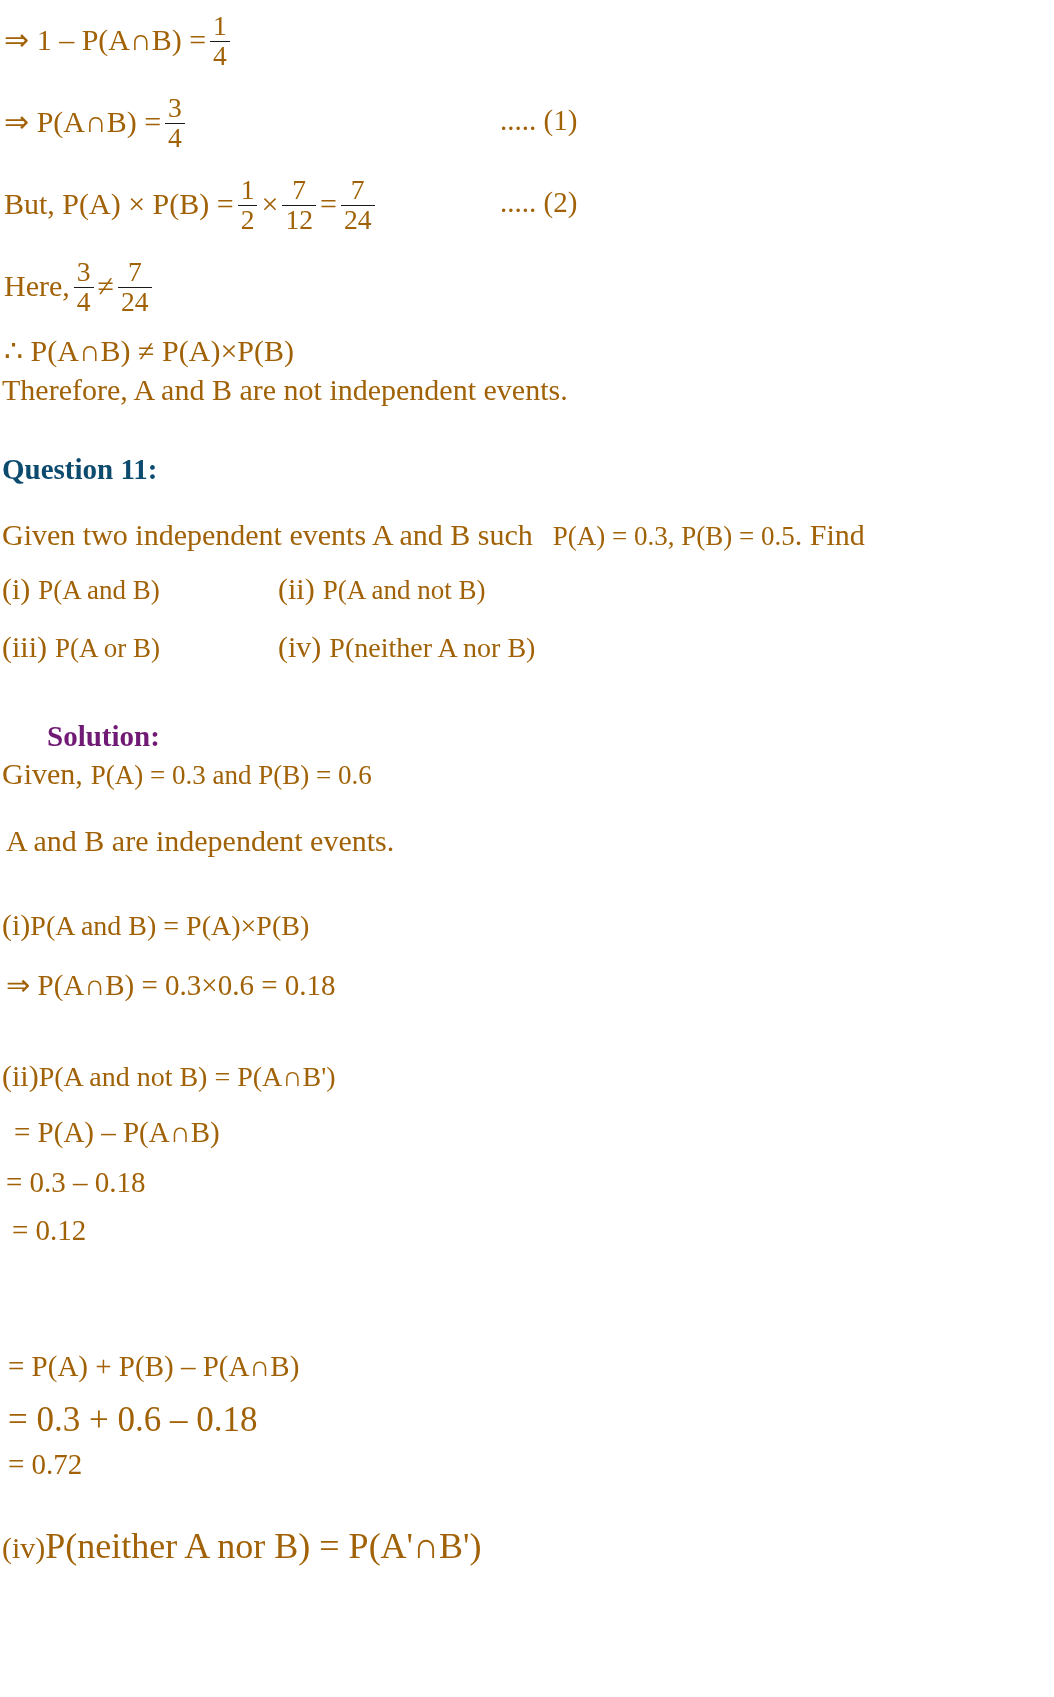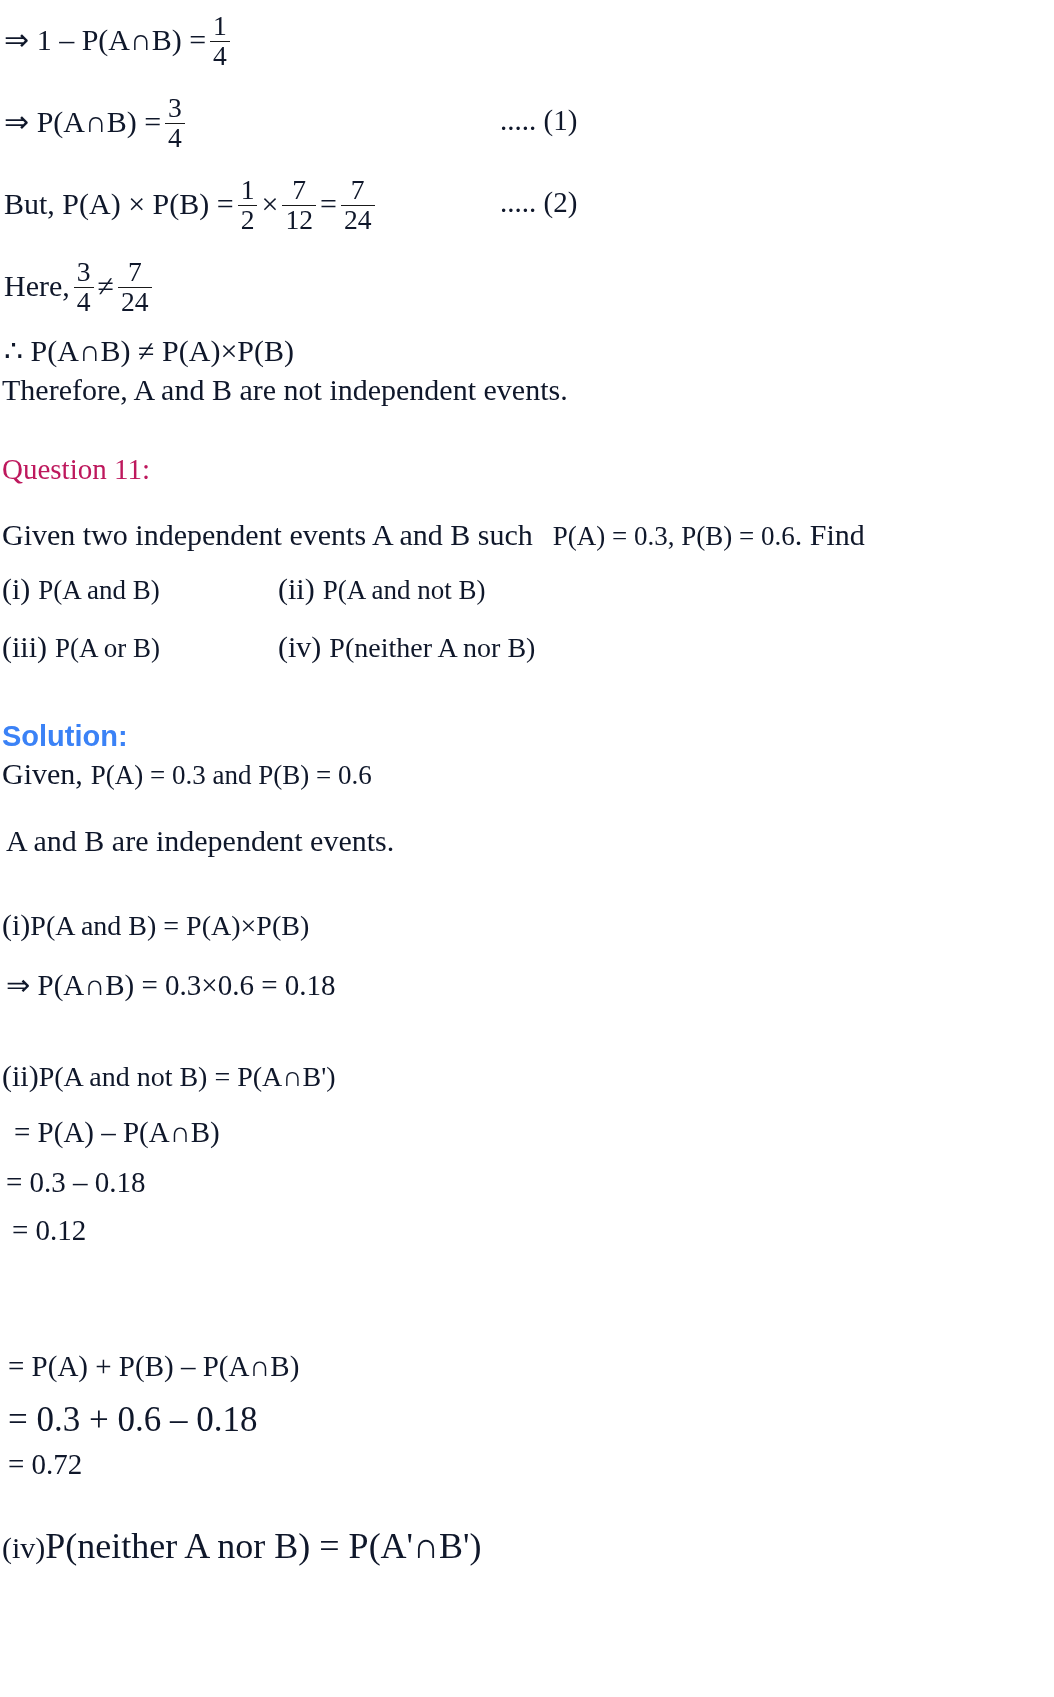--- a/index.html
+++ b/index.html
@@ -18,21 +18,21 @@
   .page {
     position: relative;
     width: 1054px;
     height: 1697px;
     padding: 0;
   }
   .line {
     position: absolute;
     white-space: nowrap;
     font-family: "Liberation Serif", serif;
-    color: #0f172a;
+    color: #a16207;
   }
   .mathtext {
     font-family: "Liberation Serif", serif;
     font-style: normal;
   }
   
   .frac {
     display: inline-block;
     vertical-align: middle;
     text-align: center;
@@ -46,28 +46,29 @@
     padding: 0 3px;
     border-bottom: 1.6px solid #1a1a1a;
     font-size: 0.92em;
   }
   .frac .den {
     display: block;
     padding: 0 3px;
     font-size: 0.92em;
   }
   .heading-q {
-    color: #be185d;
-    font-weight: normal;
+    color: #0c4a6e;
+    font-weight: bold;
     font-family: "Liberation Serif", serif;
   }
   .heading-s {
-    color: #3b82f6;
+    color: #701a75;
     font-weight: bold;
-    font-family: Liberation Sans, sans-serif;
+    font-family: Liberation Serif, serif;
+    margin-left: 45px;
   }
   .lbl {
     font-family: "Liberation Serif", serif;
   }
   .small-gap { display:inline-block; width: 8px; }
   .w20 { display:inline-block; width: 20px; }
 </style>
 </head>
 <body>
 
@@ -101,21 +102,21 @@
 
   <div class="line" style="left:2px; top:373px; font-size:30px;">
     <span>Therefore, A and B are not independent events.</span>
   </div>
 
   <div class="line heading-q" style="left:2px; top:453px; font-size:29px;">
     <span>Question 11:</span>
   </div>
 
   <div class="line" style="left:2px; top:518px; font-size:30px;">
-    <span>Given two independent events A and B such</span><span class="w20"></span><span class="mathtext" style="font-size:27px;">P(A) = 0.3, P(B) = 0.6</span><span>. Find</span>
+    <span>Given two independent events A and B such</span><span class="w20"></span><span class="mathtext" style="font-size:27px;">P(A) = 0.3, P(B) = 0.5</span><span>. Find</span>
   </div>
 
   <div class="line" style="left:2px; top:572px; font-size:30px;">
     <span class="lbl">(i)</span><span class="small-gap"></span><span class="mathtext" style="font-size:27px;">P(A and B)</span>
   </div>
   <div class="line" style="left:278px; top:572px; font-size:30px;">
     <span class="lbl">(ii)</span><span class="small-gap"></span><span class="mathtext" style="font-size:27px;">P(A and not B)</span>
   </div>
 
   <div class="line" style="left:2px; top:630px; font-size:30px;">

